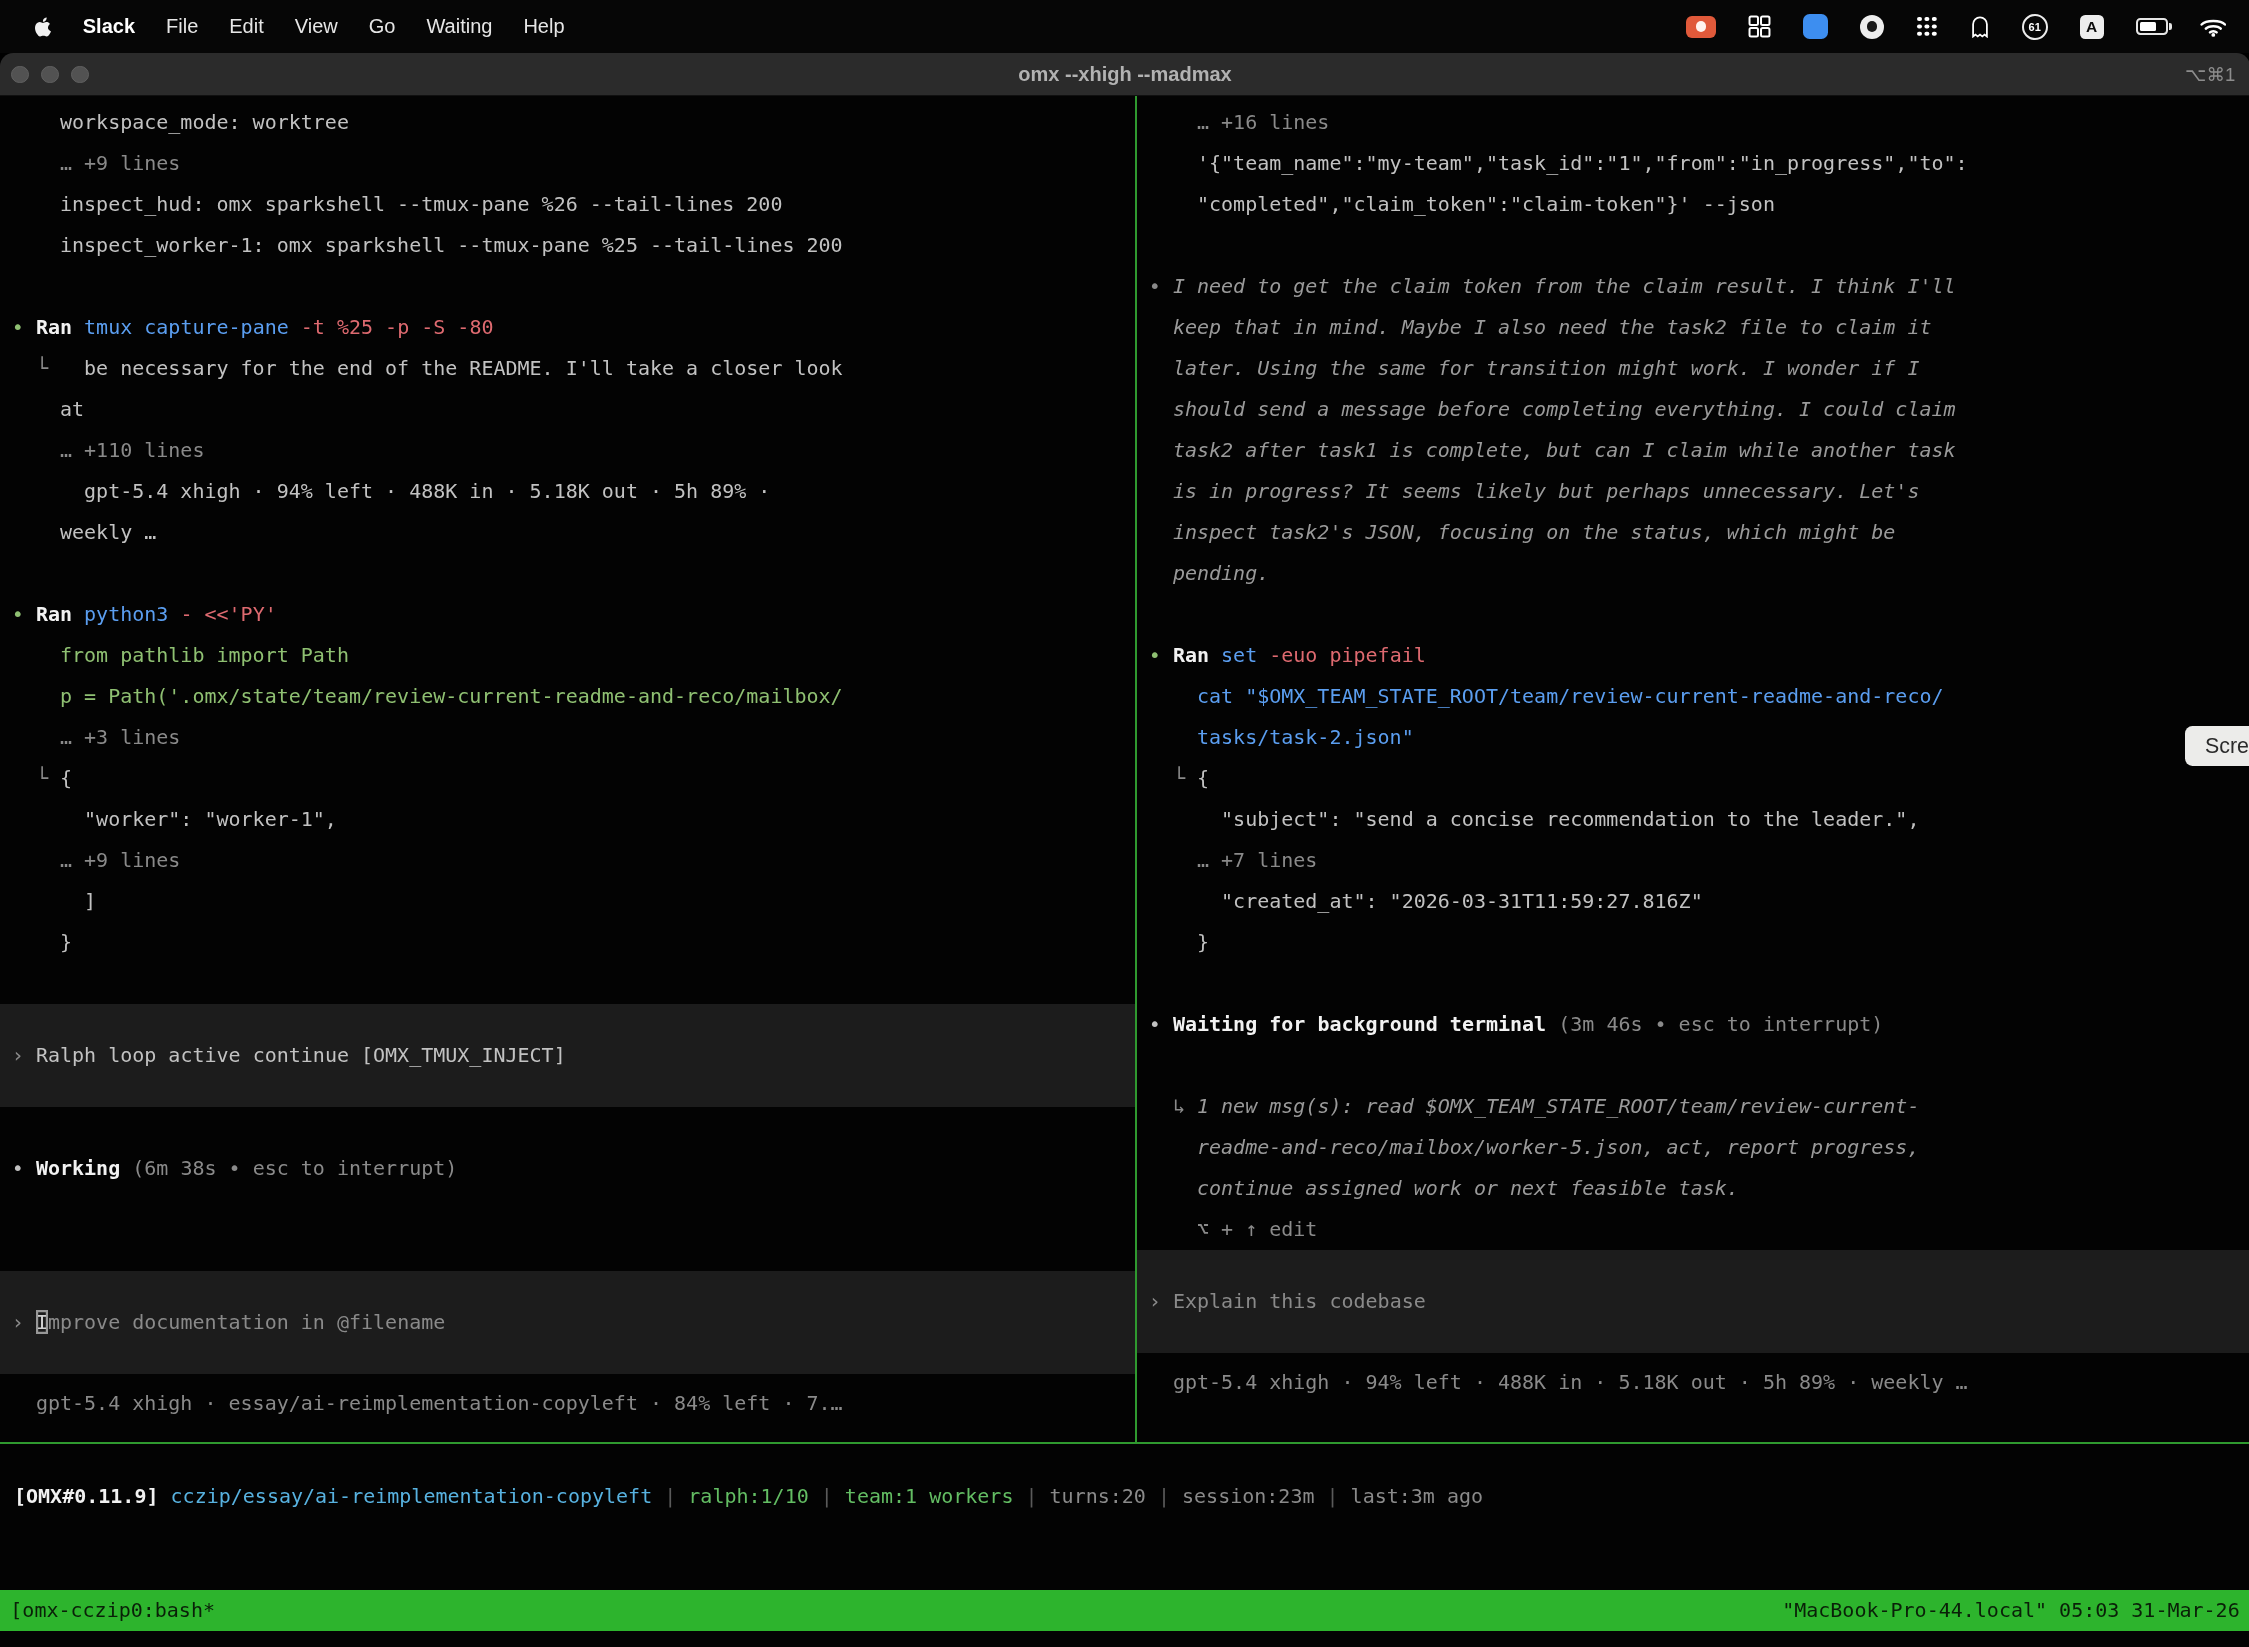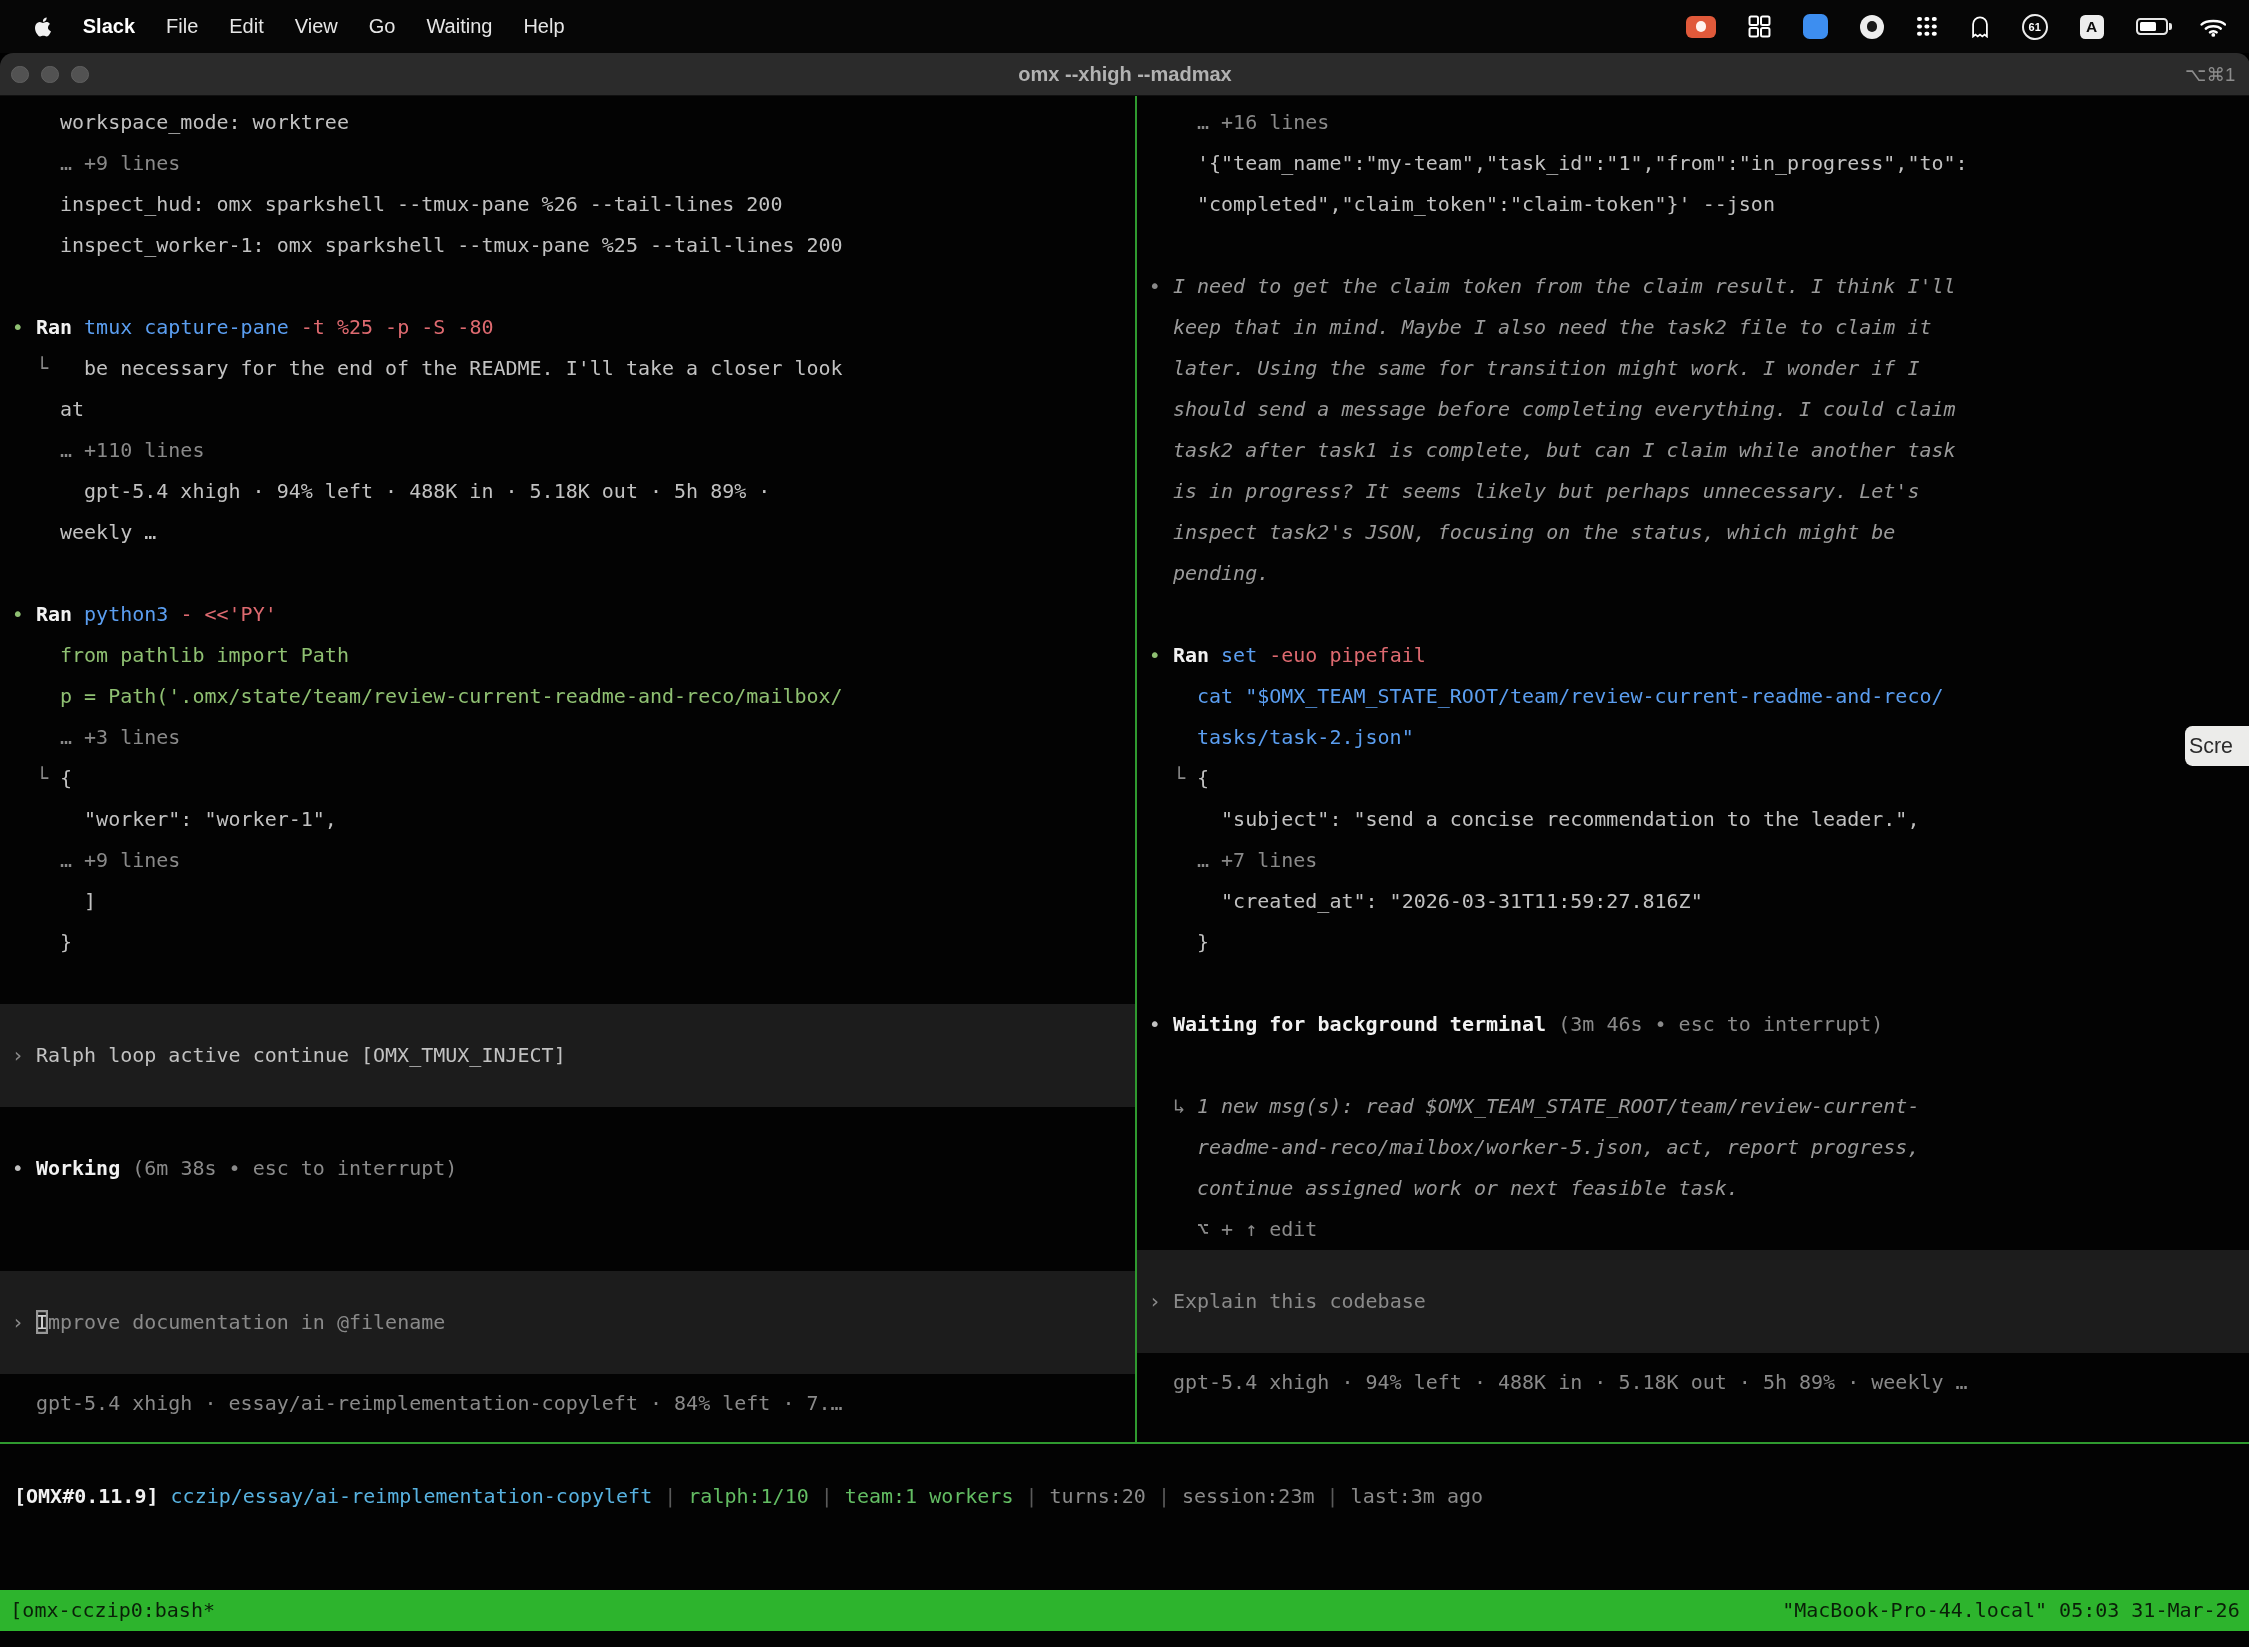--- a/index.html
+++ b/index.html
@@ -56,21 +56,21 @@
   .s-italic{color:#9a9a9a;font-style:italic}
   .s-cyan{color:#58b2e0}
   .s-green2{color:#63bd63}
   .s-sep{color:#5a5a5a}
   .s-cursor{color:#d0d0d0;box-shadow:inset 0 0 0 2.2px #989898}
 
   #hud{position:absolute;left:0;right:0;top:1391px;height:145px;padding:32px 0 0 14px;white-space:pre}
   #tmuxbar{position:absolute;left:0;right:0;top:1537px;height:41px;background:#2db42d;display:flex;justify-content:space-between;padding:0 10.3px;white-space:pre}
   .tmux-text{color:#0a2008}
 
-  #overlay{position:absolute;right:0;top:673px;width:65px;height:40px;background:#ececea;color:#2b2b2b;border-radius:7.4px 0 0 7.4px;display:flex;align-items:center;padding-left:4px;font-size:21.4px;font-weight:500;z-index:20}
+  #overlay{position:absolute;right:0;top:673px;width:65px;height:40px;background:#ececea;color:#2b2b2b;border-radius:7.4px 0 0 7.4px;display:flex;align-items:center;padding-left:20px;font-size:21.4px;font-weight:500;z-index:20}
 </style>
 </head>
 <body>
 
 <div id="menubar">
   <div class="mb-left">
     <span class="apple">
       <svg viewBox="0 0 16 20">
           <path d="M11.3 10.6c0-2 1.6-3 1.7-3.1-.9-1.4-2.4-1.6-2.9-1.6-1.2-.1-2.4.7-3 .7-.6 0-1.6-.7-2.6-.7-1.3 0-2.6.8-3.3 2-1.4 2.4-.4 6 1 8 .7 1 1.5 2.1 2.6 2 1 0 1.4-.6 2.7-.6 1.2 0 1.6.6 2.7.6 1.1 0 1.8-1 2.5-2 .8-1.2 1.1-2.3 1.1-2.4-.1 0-2.5-1-2.5-2.9zM9.4 4.6c.5-.7.9-1.6.8-2.6-.8 0-1.7.5-2.3 1.2-.5.6-.9 1.6-.8 2.5.9.1 1.8-.4 2.3-1.1z"></path>
         </svg>

